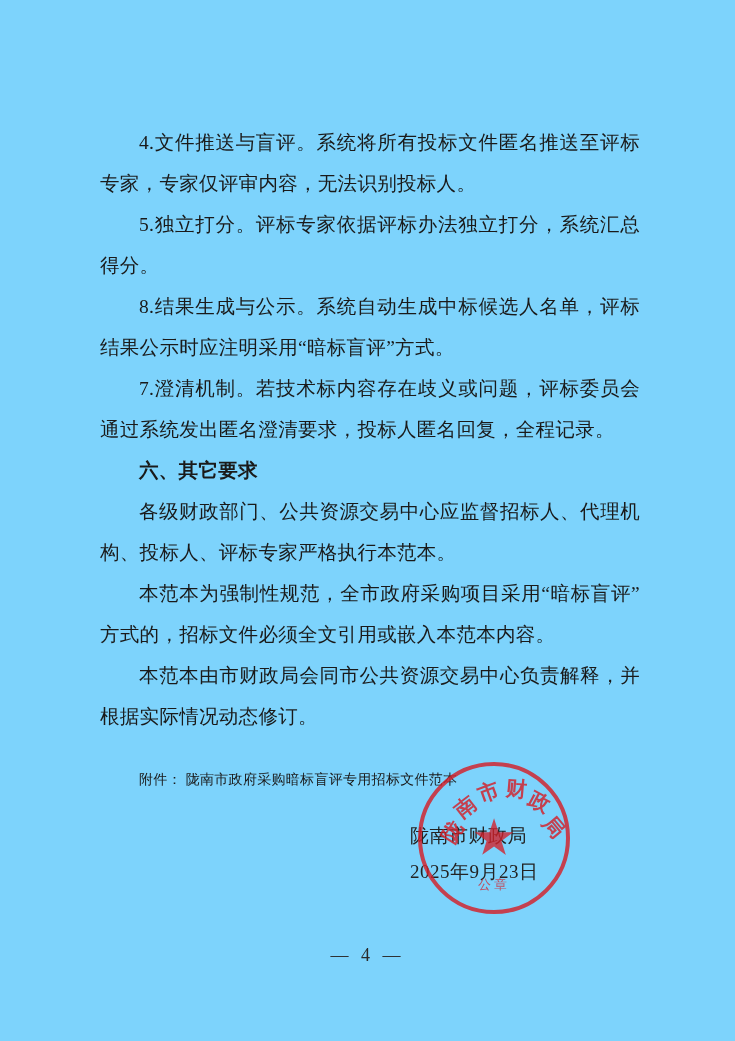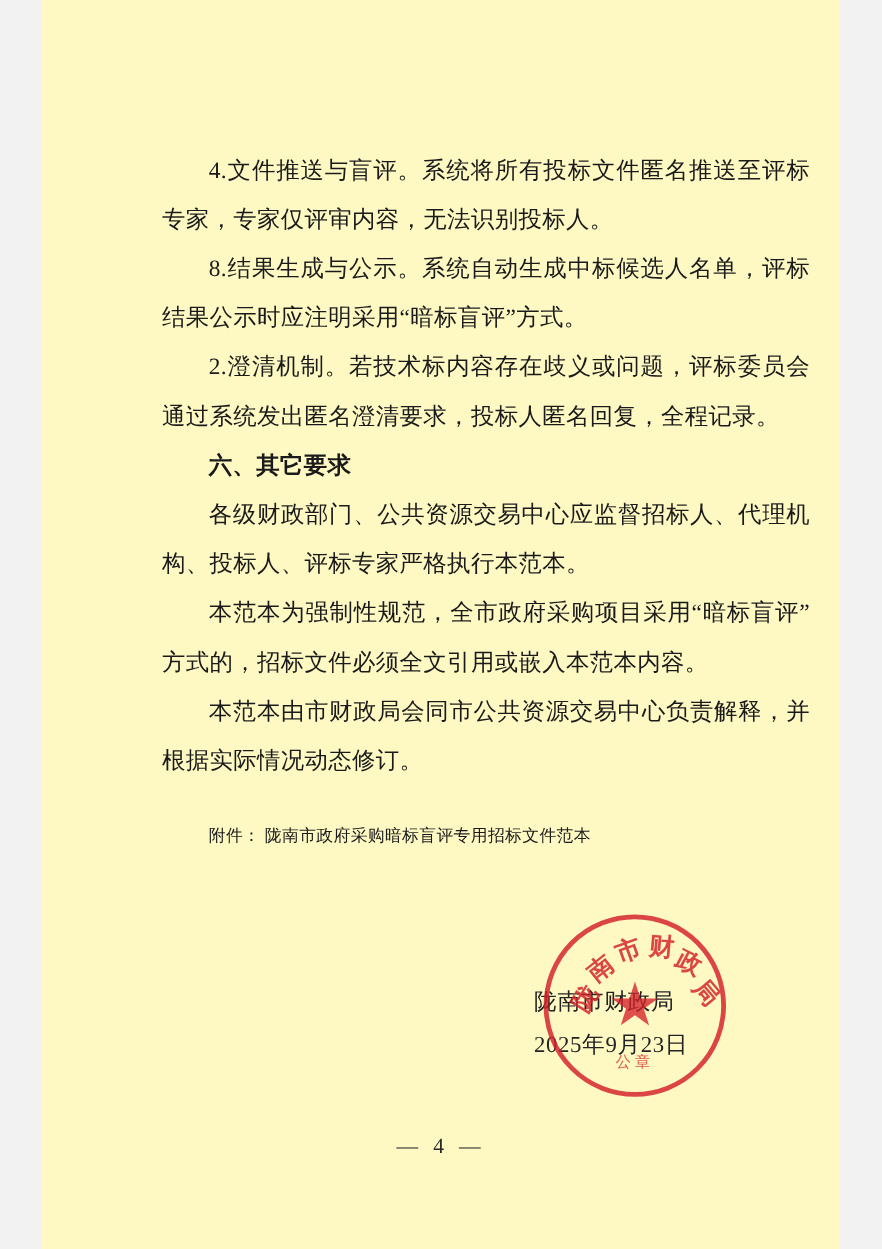--- a/index.html
+++ b/index.html
@@ -2,23 +2,23 @@
 <html lang="zh"><head>
 <meta charset="utf-8">
 <style>
   html, body {
     margin: 0;
     padding: 0;
     background: #f2f2f2;
   }
   .page {
     position: relative;
-    width: 665px;
+    width: 735px;
     height: 1041px;
-    background: #fef9c3;
+    background: #7dd3fc;
     margin: 0 auto;
     overflow: hidden;
     font-family: "Liberation Serif", "DejaVu Serif", serif;
     color: #1a1a1a;
   }
   .doc-body {
     position: absolute;
     left: 100px;
     top: 122px;
     width: 540px;
@@ -116,22 +116,23 @@
   }
 </style>
 </head>
 <body>
 
 <div class="page">
 
   <div class="doc-body">
 
     <p class="para indent">4.文件推送与盲评。系统将所有投标文件匿名推送至评标专家，专家仅评审内容，无法识别投标人。</p>
+    <p class="para indent">5.独立打分。评标专家依据评标办法独立打分，系统汇总得分。</p>
     <p class="para indent">8.结果生成与公示。系统自动生成中标候选人名单，评标结果公示时应注明采用“暗标盲评”方式。</p>
-    <p class="para indent">2.澄清机制。若技术标内容存在歧义或问题，评标委员会通过系统发出匿名澄清要求，投标人匿名回复，全程记录。</p>
+    <p class="para indent">7.澄清机制。若技术标内容存在歧义或问题，评标委员会通过系统发出匿名澄清要求，投标人匿名回复，全程记录。</p>
 
     <p class="para heading">六、其它要求</p>
 
     <p class="para indent">各级财政部门、公共资源交易中心应监督招标人、代理机构、投标人、评标专家严格执行本范本。</p>
     <p class="para indent">本范本为强制性规范，全市政府采购项目采用“暗标盲评”方式的，招标文件必须全文引用或嵌入本范本内容。</p>
     <p class="para indent">本范本由市财政局会同市公共资源交易中心负责解释，并根据实际情况动态修订。</p>
 
     <p class="attach">附件： 陇南市政府采购暗标盲评专用招标文件范本</p>
 
   </div>

